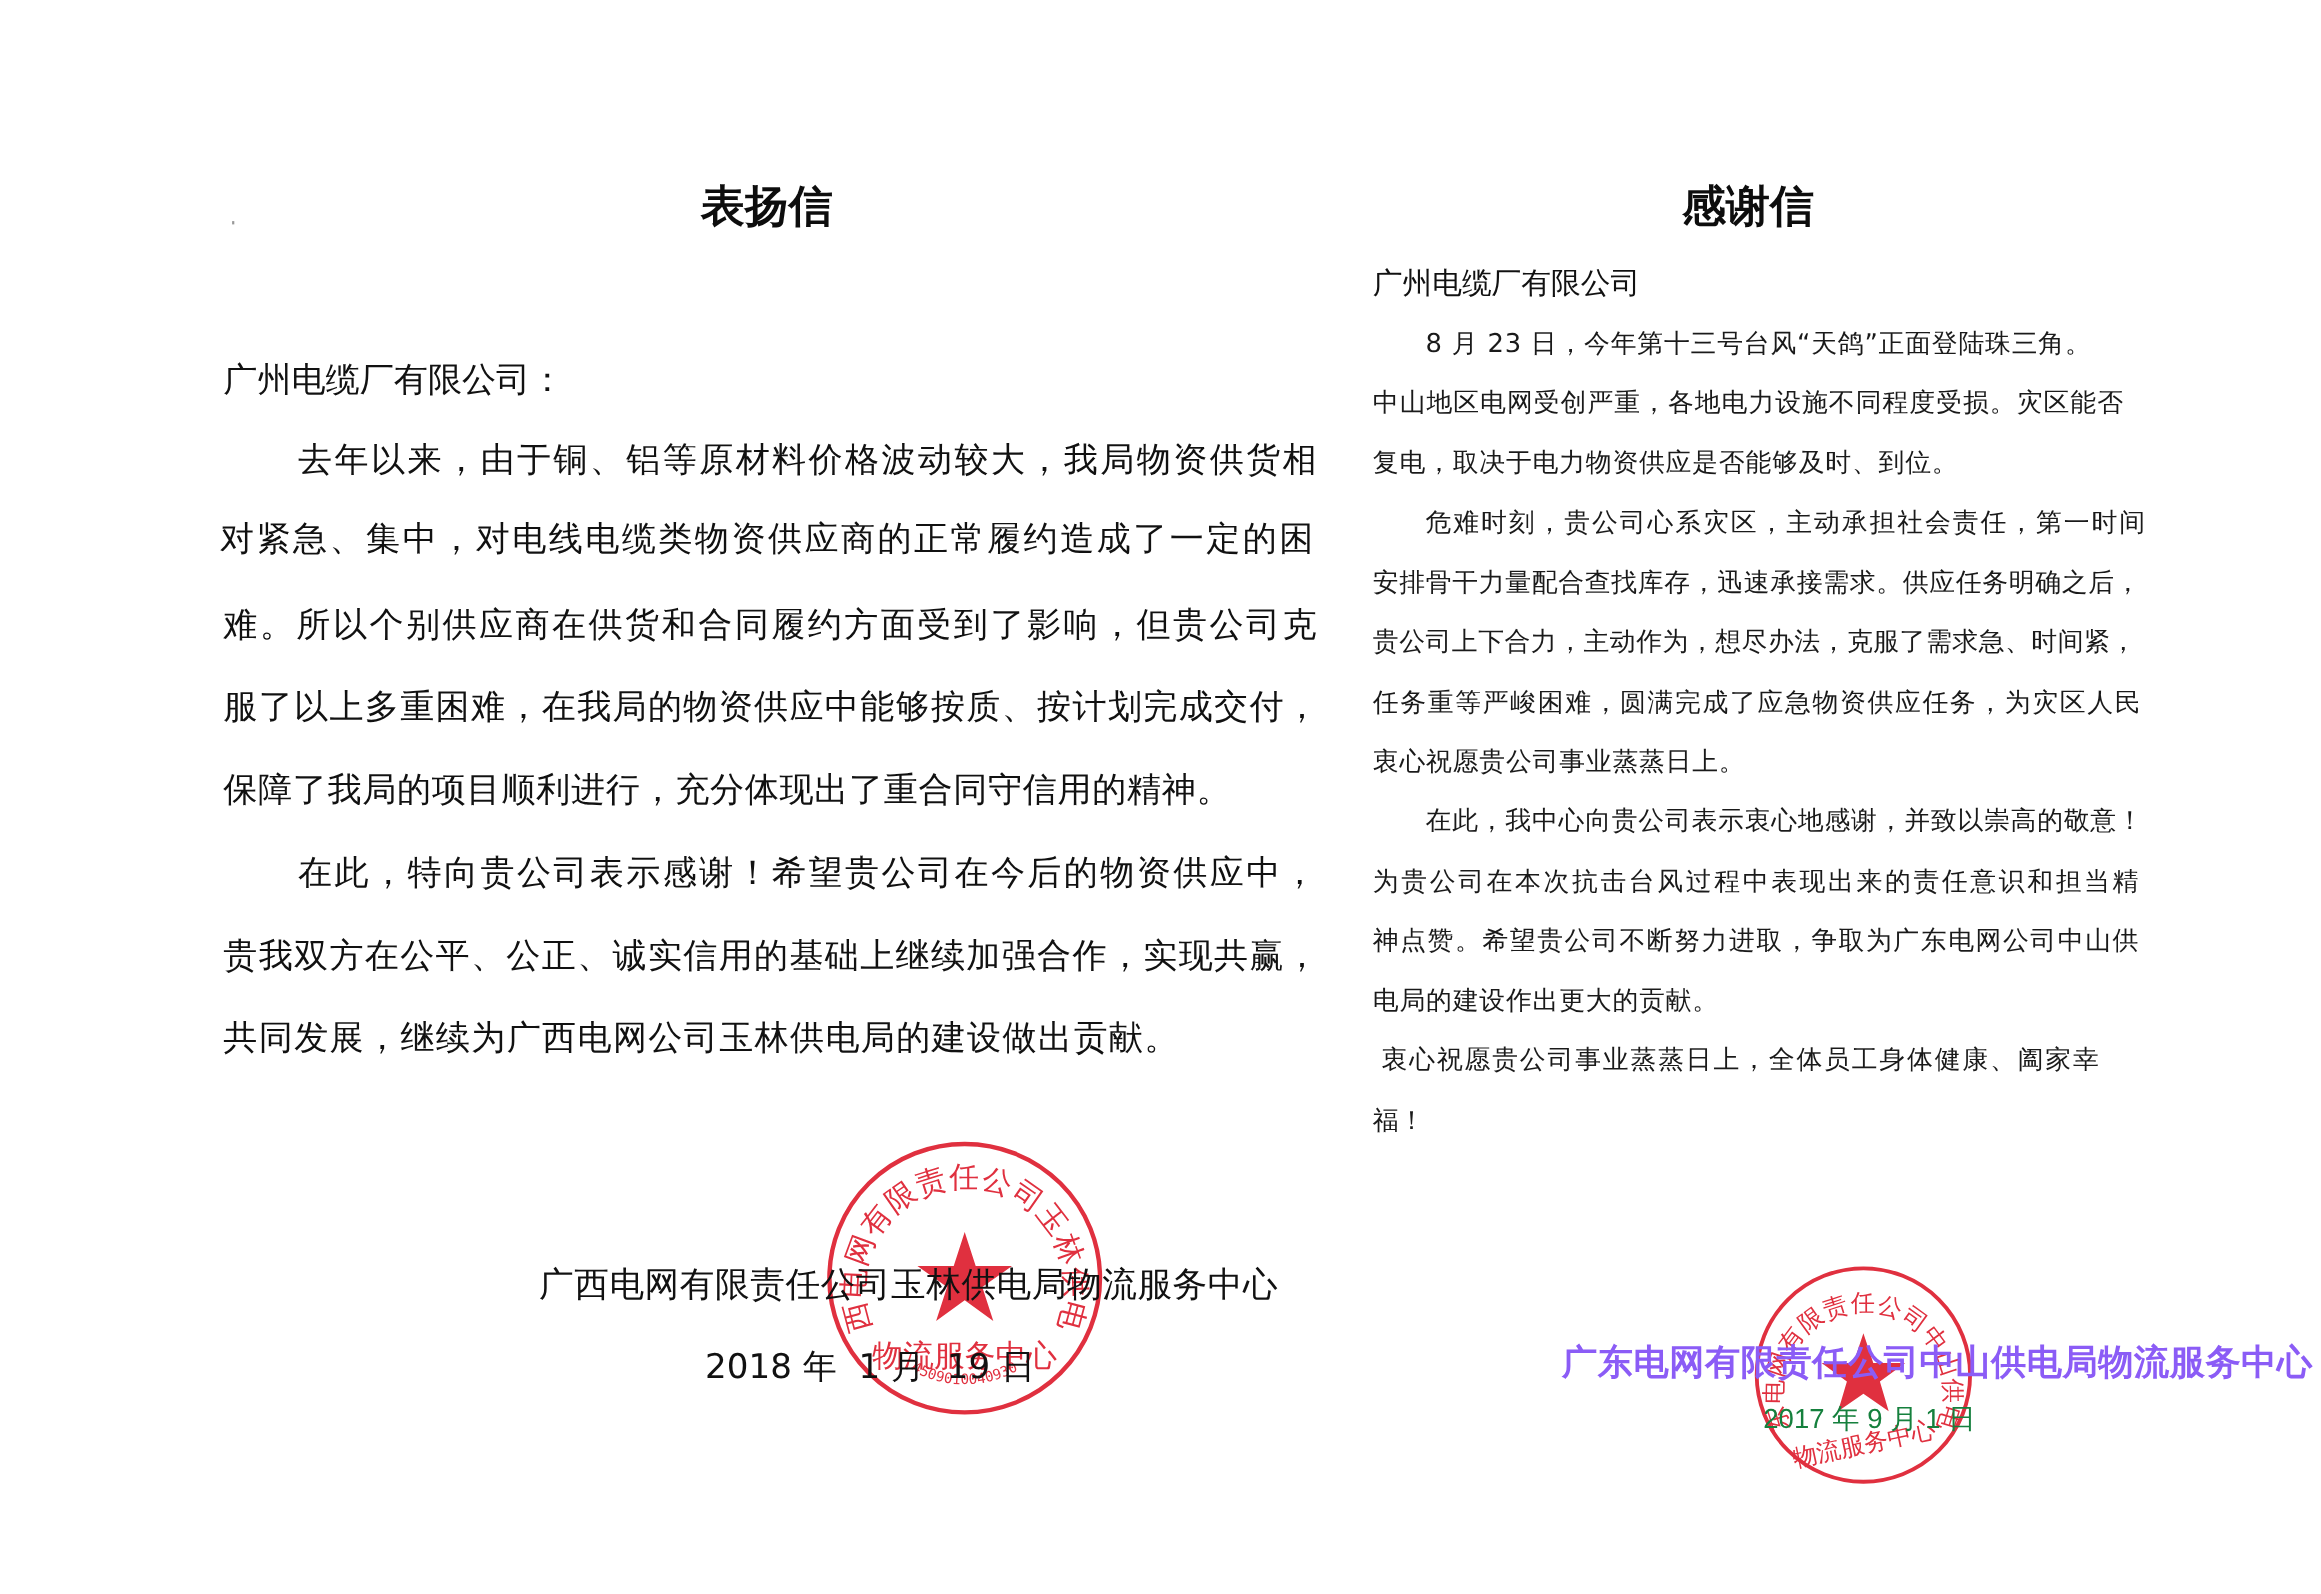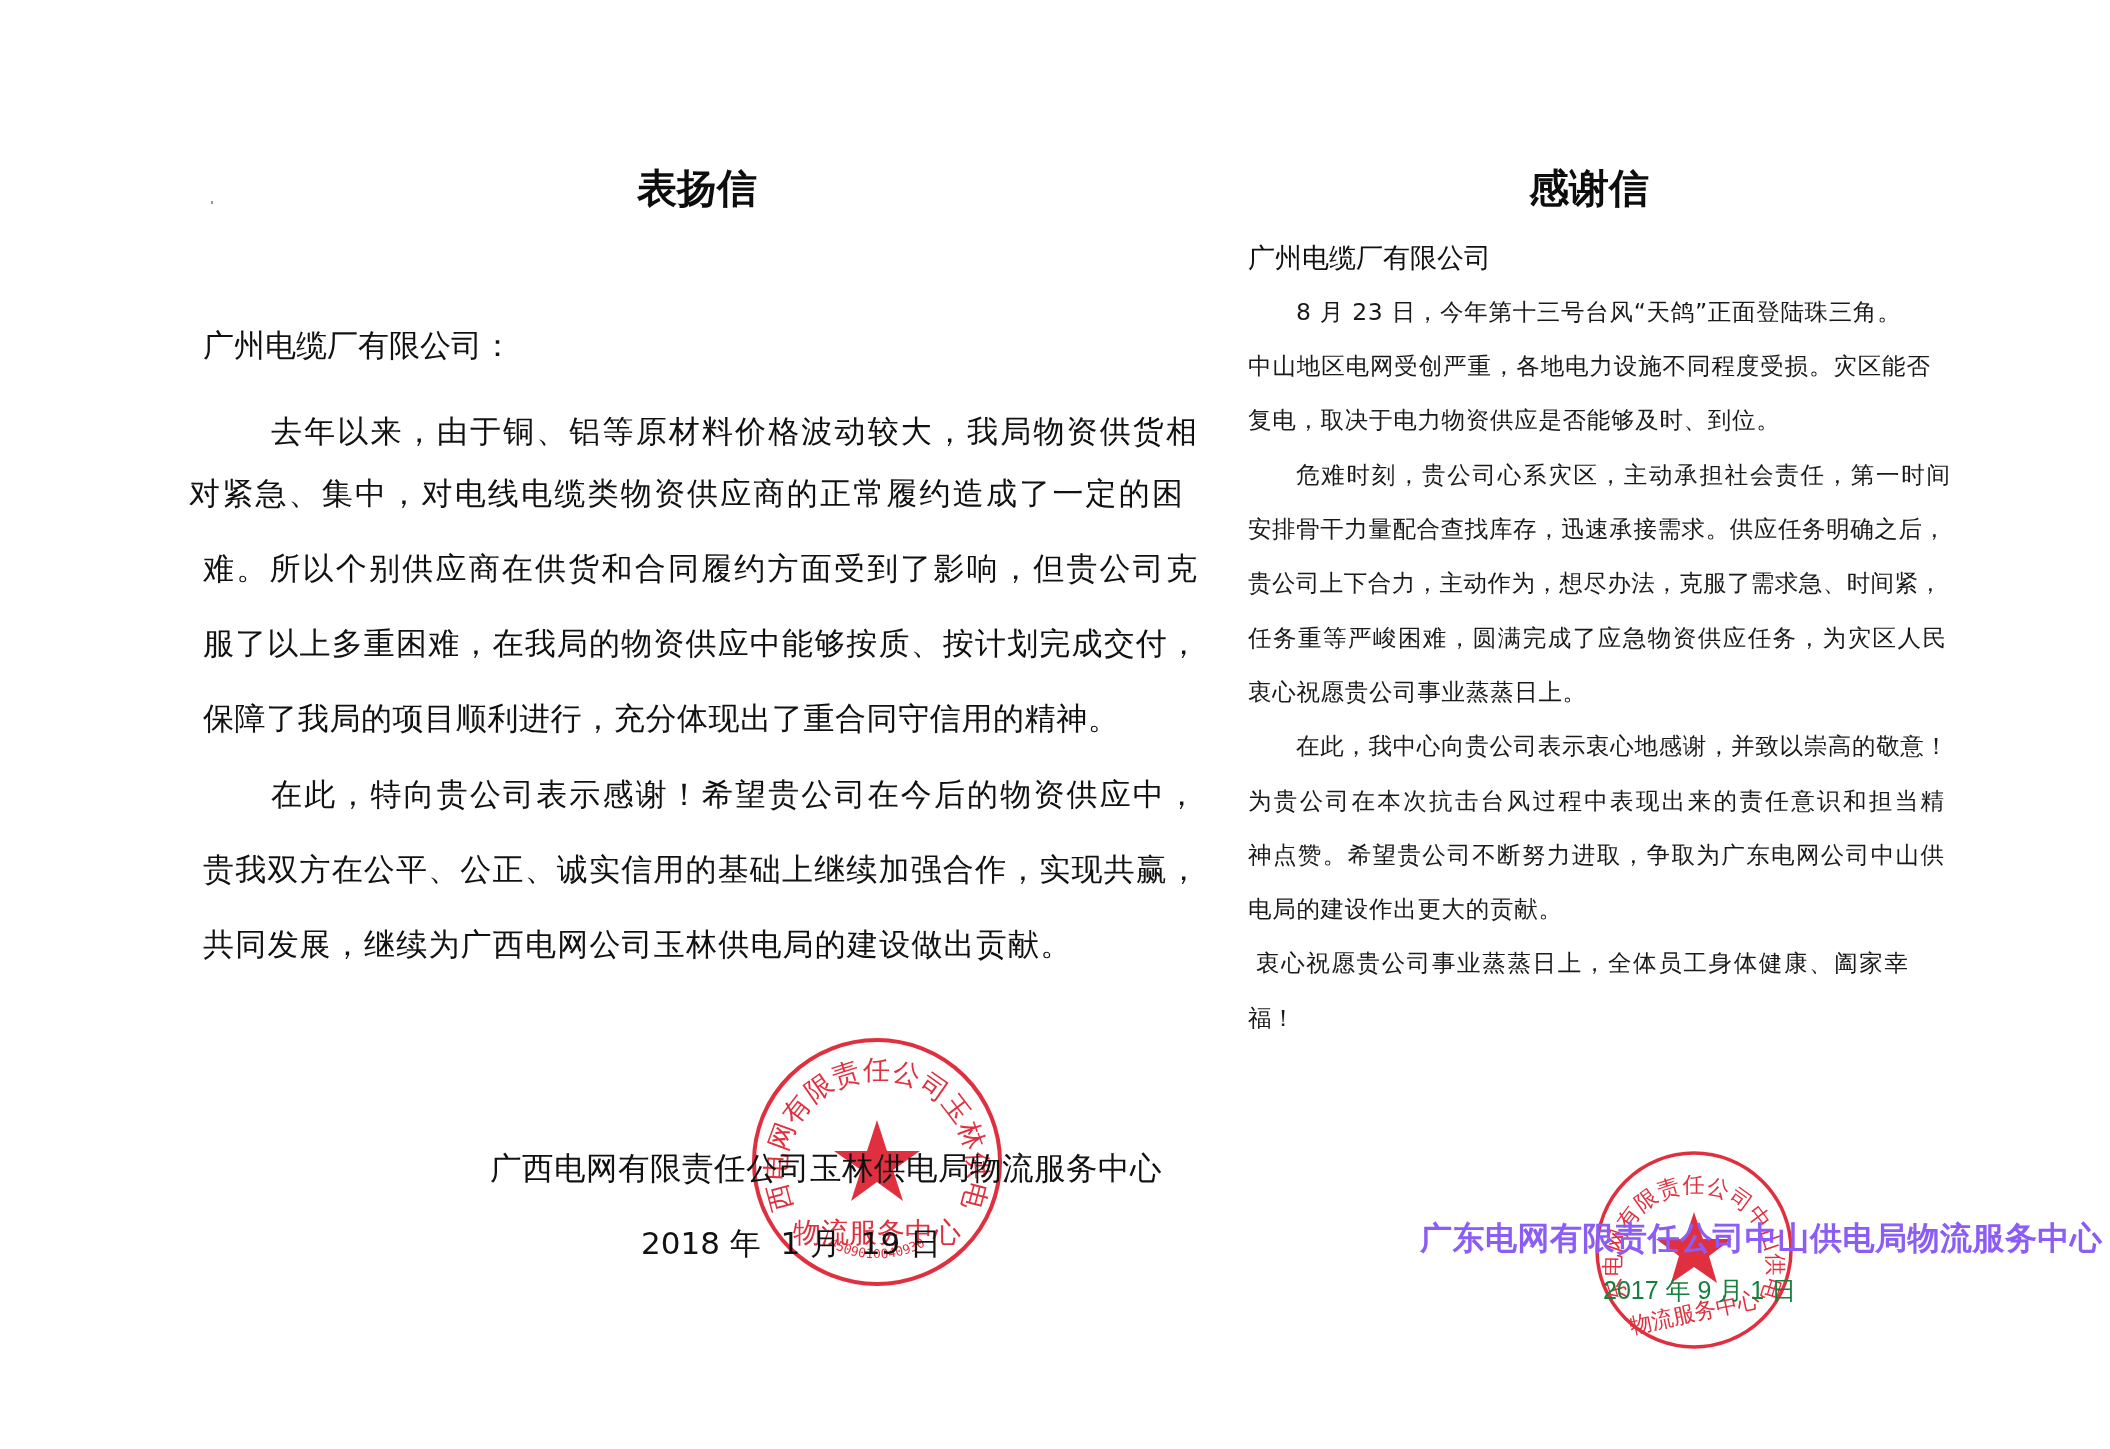--- a/index.html
+++ b/index.html
@@ -20,22 +20,22 @@
 </head>
 <body>
 
 <div class="page">
 
   <div class="left">
     <div class="title" style="left:602px; top:166px; width:190px;">表扬信</div>
 
     <div class="salutation-left">广州电缆厂有限公司：</div>
 
-    <div class="line" style="left:271px; top:398px; width:926px;margin-top:13px;">去年以来，由于铜、铝等原材料价格波动较大，我局物资供货相</div>
-    <div class="line" style="left:189px; top:473px; width:994px;">对紧急、集中，对电线电缆类物资供应商的正常履约造成了一定的困</div>
+    <div class="line" style="left:271px; top:398px; width:926px;">去年以来，由于铜、铝等原材料价格波动较大，我局物资供货相</div>
+    <div class="line" style="left:200px; top:473px; width:994px;font-family:Liberation Mono, monospace;">对紧急、集中，对电线电缆类物资供应商的正常履约造成了一定的困</div>
     <div class="line" style="left:203px; top:548px; width:994px;">难。所以个别供应商在供货和合同履约方面受到了影响，但贵公司克</div>
     <div class="line" style="left:203px; top:623px; width:996px;">服了以上多重困难，在我局的物资供应中能够按质、按计划完成交付，</div>
     <div class="line last" style="left:203px; top:698px; width:994px; letter-spacing:0.6px;">保障了我局的项目顺利进行，充分体现出了重合同守信用的精神。</div>
 
     <div class="line" style="left:271px; top:774px; width:926px;">在此，特向贵公司表示感谢！希望贵公司在今后的物资供应中，</div>
     <div class="line" style="left:203px; top:849px; width:996px;">贵我双方在公平、公正、诚实信用的基础上继续加强合作，实现共赢，</div>
     <div class="line last" style="left:203px; top:924px; width:994px; letter-spacing:1.2px;">共同发展，继续为广西电网公司玉林供电局的建设做出贡献。</div>
 
     <div class="stamp" style="left:750px; top:1036px; width:254px; height:252px;">
       <svg viewBox="0 0 254 252" xmlns="http://www.w3.org/2000/svg">

